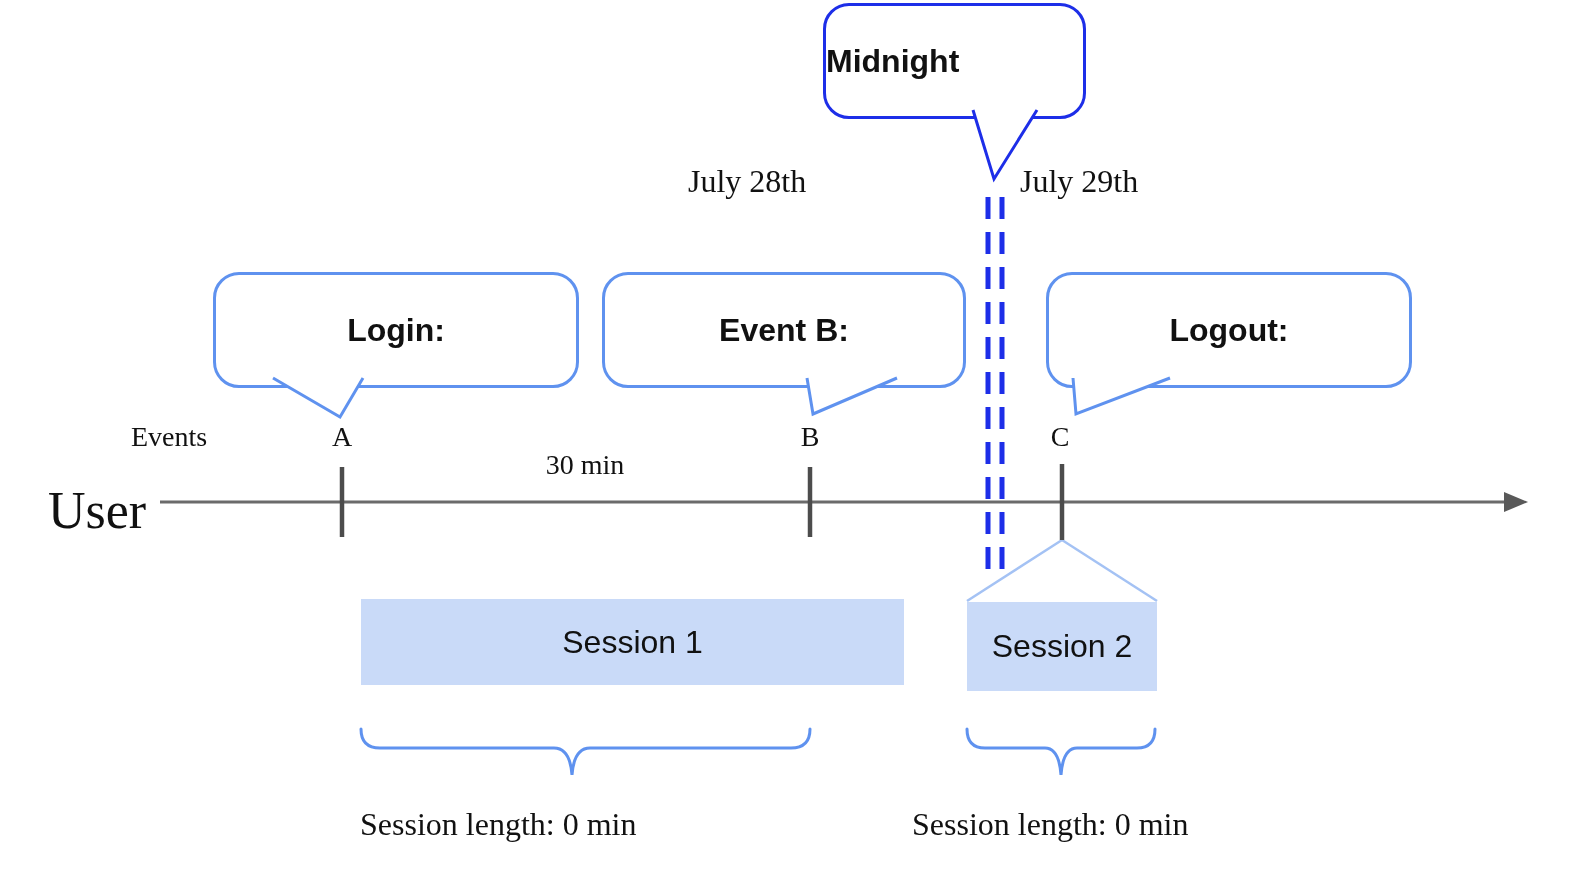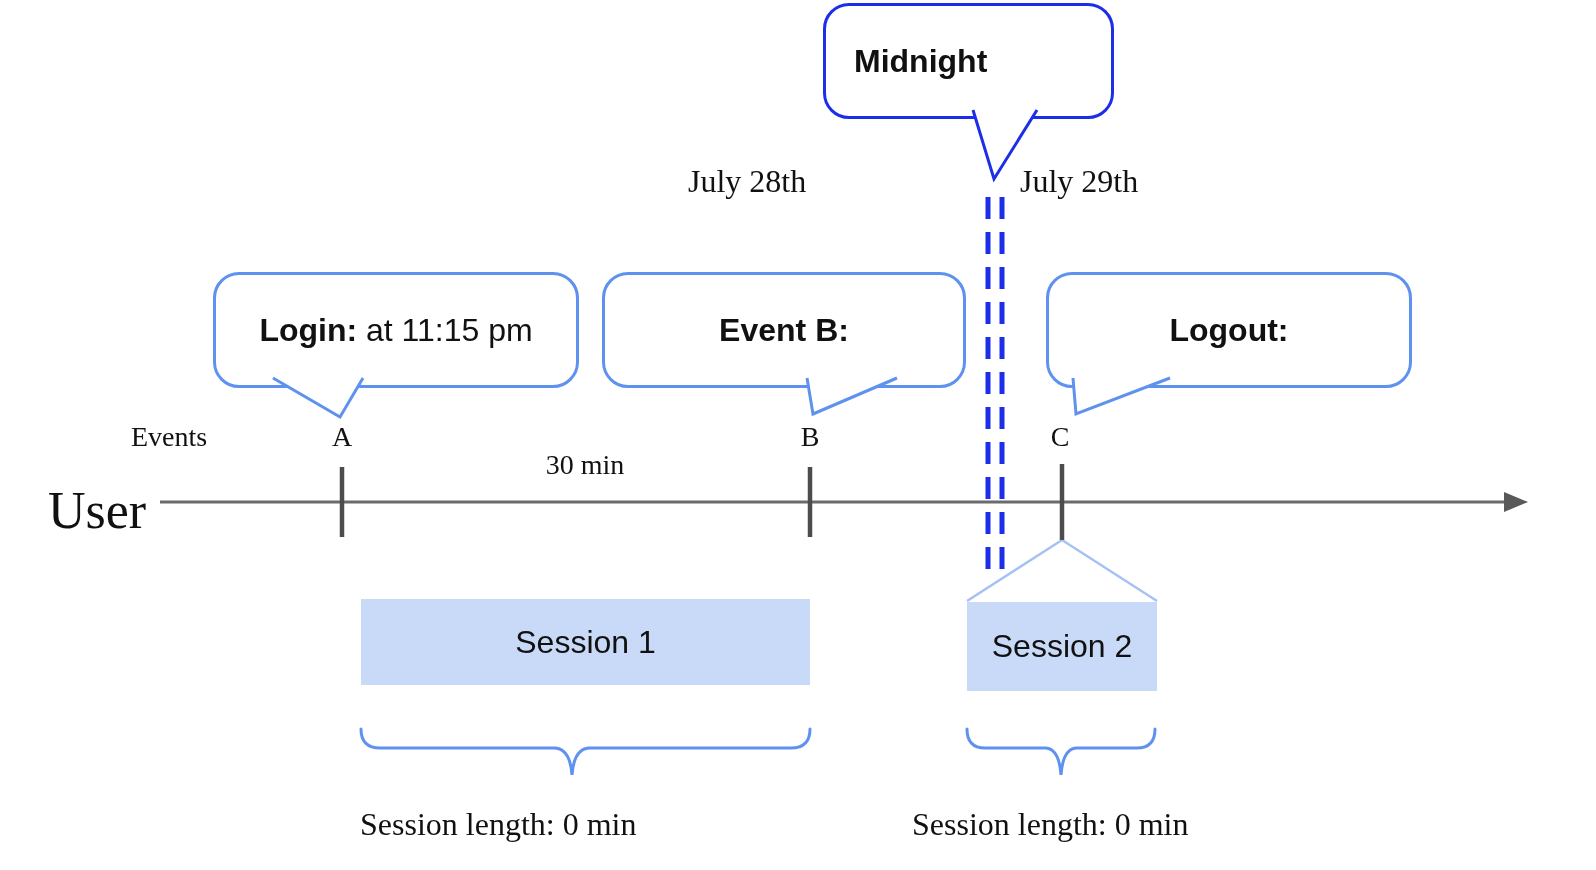--- a/index.html
+++ b/index.html
@@ -27,21 +27,20 @@
     border:3px solid var(--accent);
     border-radius:26px;
     display:flex;align-items:center;justify-content:center;
     font-size:32px;
     z-index:1;
   }
   .bubble .detail{white-space:pre;}
   .bubble.midnight{
     border-color:var(--strong);
     justify-content:flex-start;
-    padding-left:28px;
     font-weight:bold;
   }
   .session{
     position:absolute;
     background:var(--fill);
     display:flex;align-items:center;justify-content:center;
     font-size:32px;
     z-index:1;
   }
   svg.overlay{
@@ -54,37 +53,36 @@
 
 <div class="bubble midnight" style="left:823px;top:3px;width:257px;height:110px;">
   <span>Midnight</span>
 </div>
 
 <div class="lbl" style="left:688px;top:163px;font-size:32px;">July 28th</div>
 <div class="lbl" style="left:1020px;top:163px;font-size:32px;">July 29th</div>
 
 <div class="bubble" style="left:213px;top:272px;width:360px;height:110px;">
   <b>Login:</b>
-    <span class="detail"> at 11:15 pm</span>
 </div>
 <div class="bubble" style="left:602px;top:272px;width:358px;height:110px;">
   <b>Event B:</b>
 </div>
 <div class="bubble" style="left:1046px;top:272px;width:360px;height:110px;">
   <b>Logout:</b>
 </div>
 
 <div class="lbl" style="left:131px;top:421px;font-size:28px;">Events</div>
 <div class="lbl center" style="left:342px;top:421px;font-size:28px;">A</div>
 <div class="lbl center" style="left:810px;top:421px;font-size:28px;">B</div>
 <div class="lbl center" style="left:1060px;top:421px;font-size:28px;">C</div>
 <div class="lbl center" style="left:585px;top:449px;font-size:28px;">30 min</div>
 <div class="lbl" style="left:48px;top:481px;font-size:52px;">User</div>
 
-<div class="session" style="left:361px;top:599px;width:449px;height:86px;text-align:center;">
+<div class="session" style="left:361px;top:599px;width:543px;height:86px;text-align:center;">
   <span>Session 1</span>
 </div>
 <div class="session" style="left:967px;top:602px;width:190px;height:89px;">
   <span>Session 2</span>
 </div>
 
 <div class="lbl" style="left:360px;top:806px;font-size:32px;">Session length: 0 min</div>
 <div class="lbl" style="left:912px;top:806px;font-size:32px;">Session length: 0 min</div>
 
 <svg class="overlay" width="1596" height="870" viewBox="0 0 1596 870">

